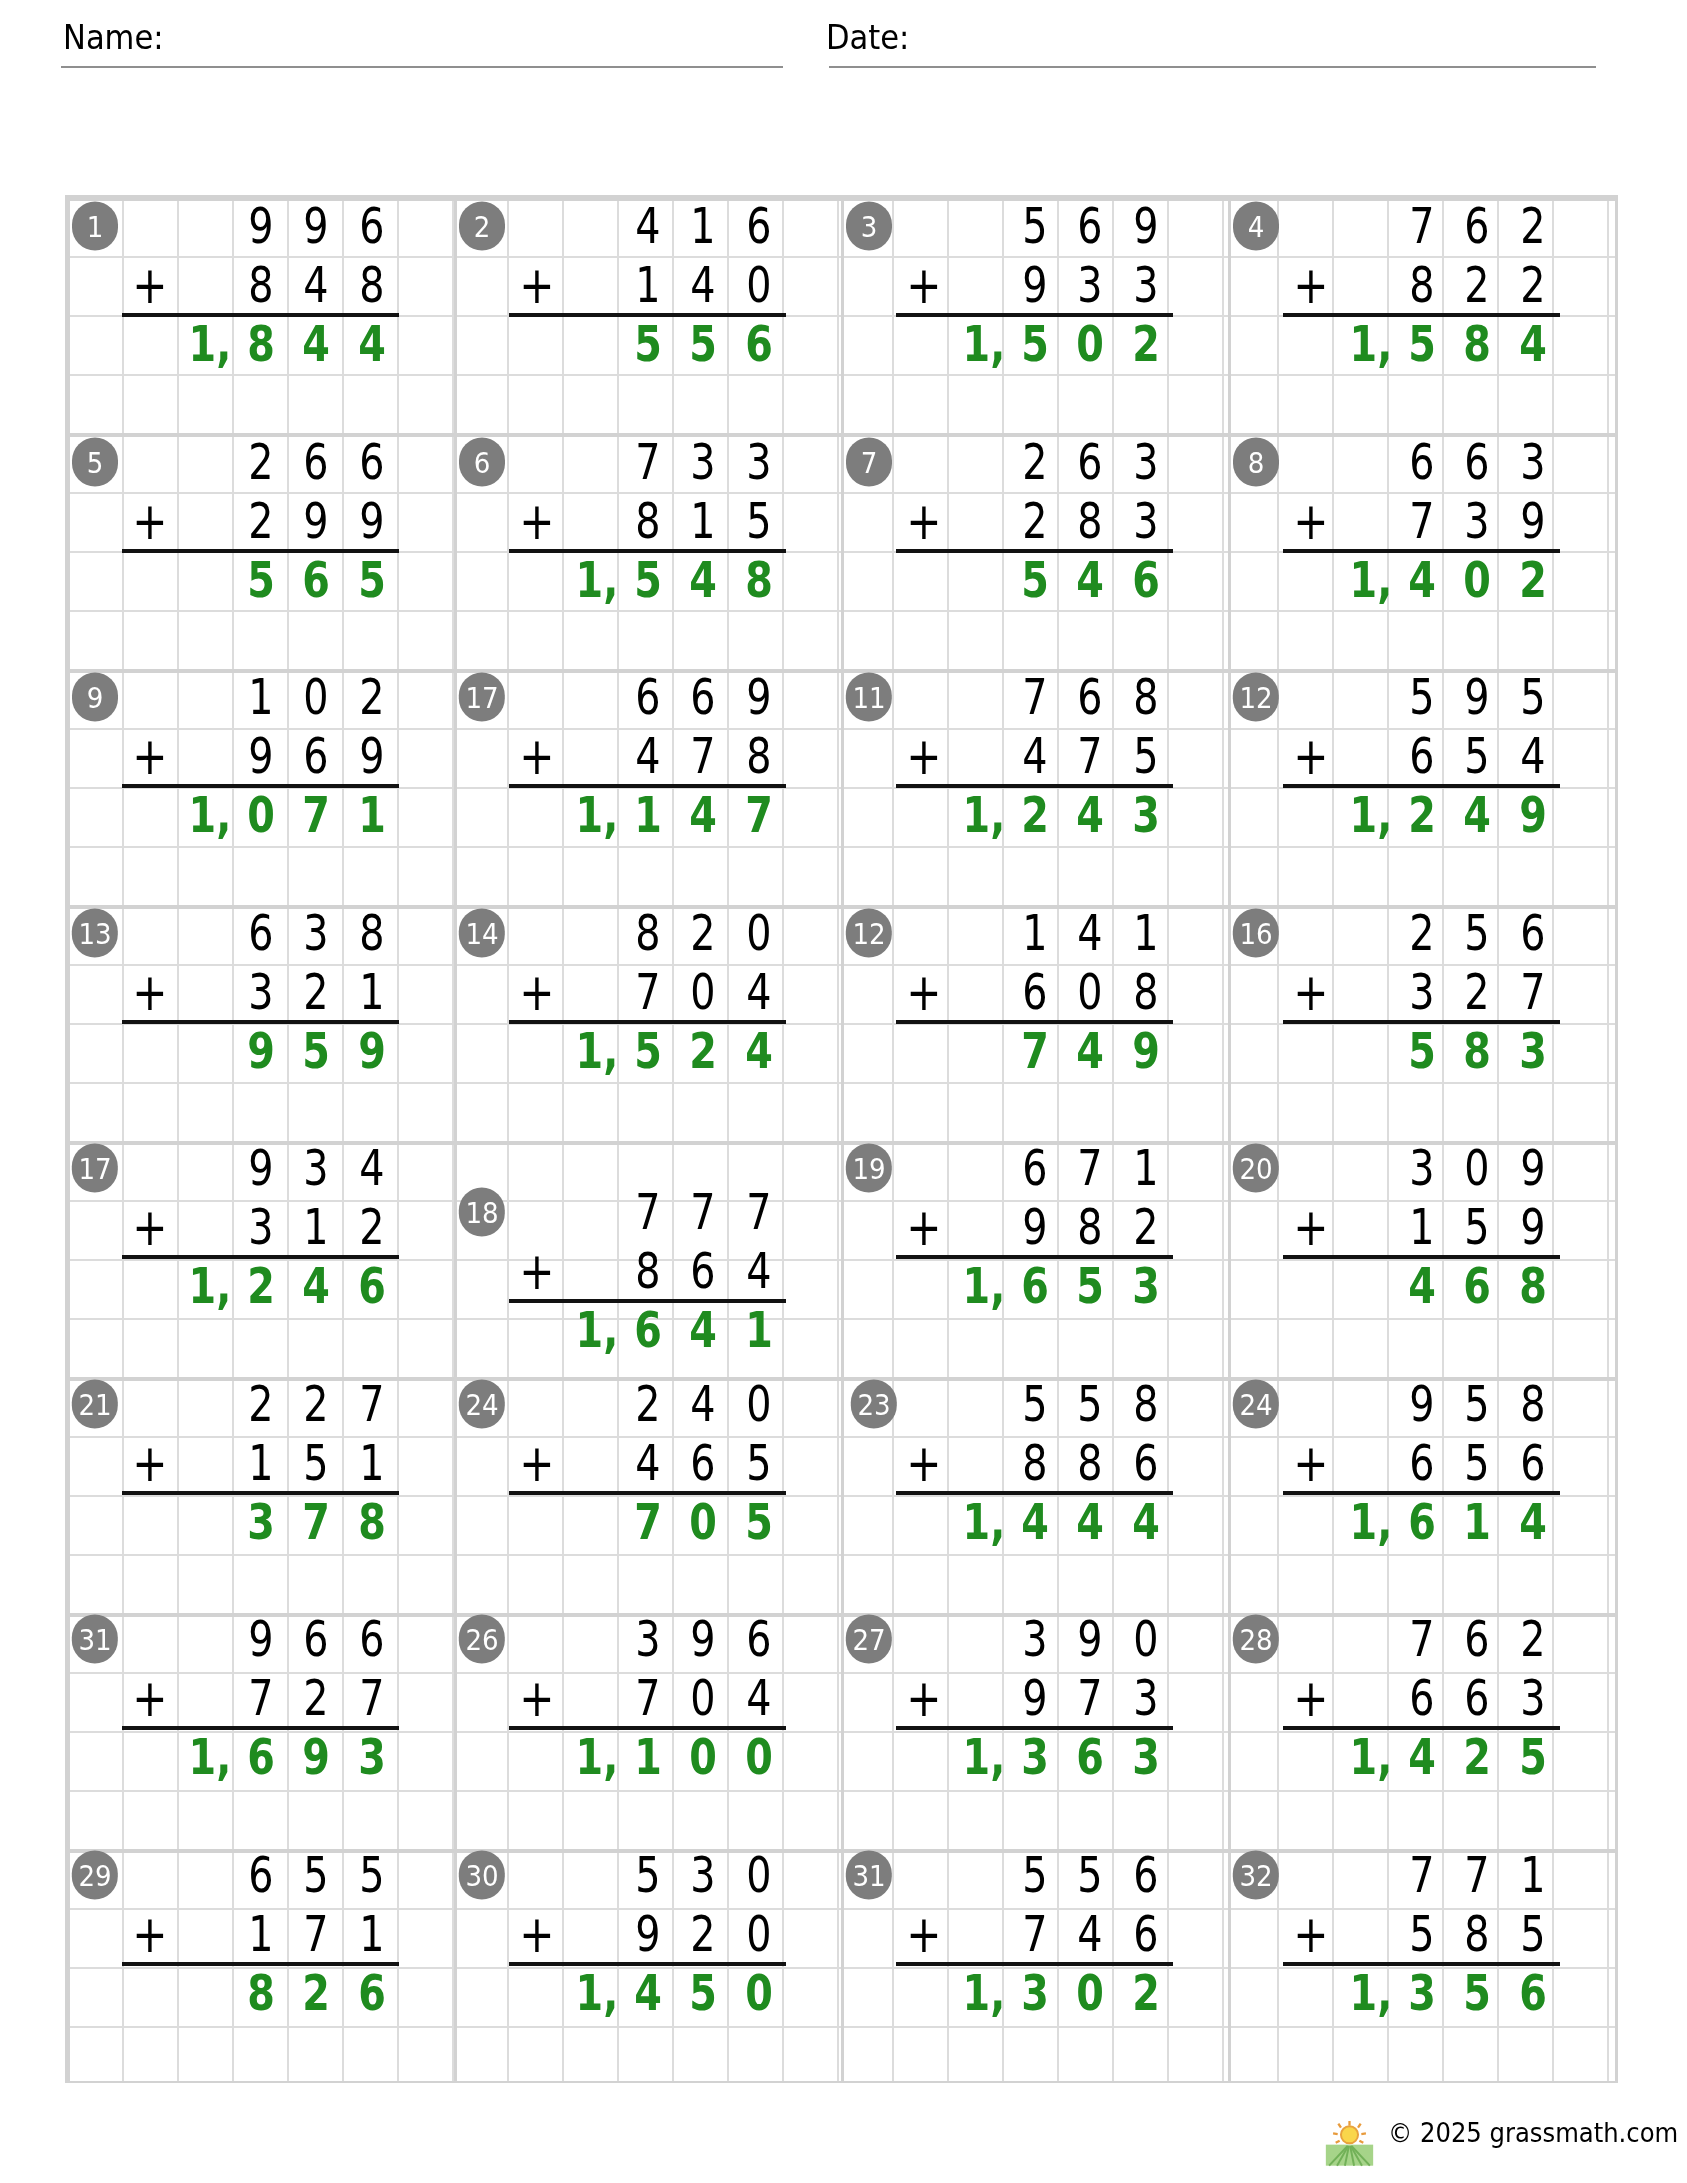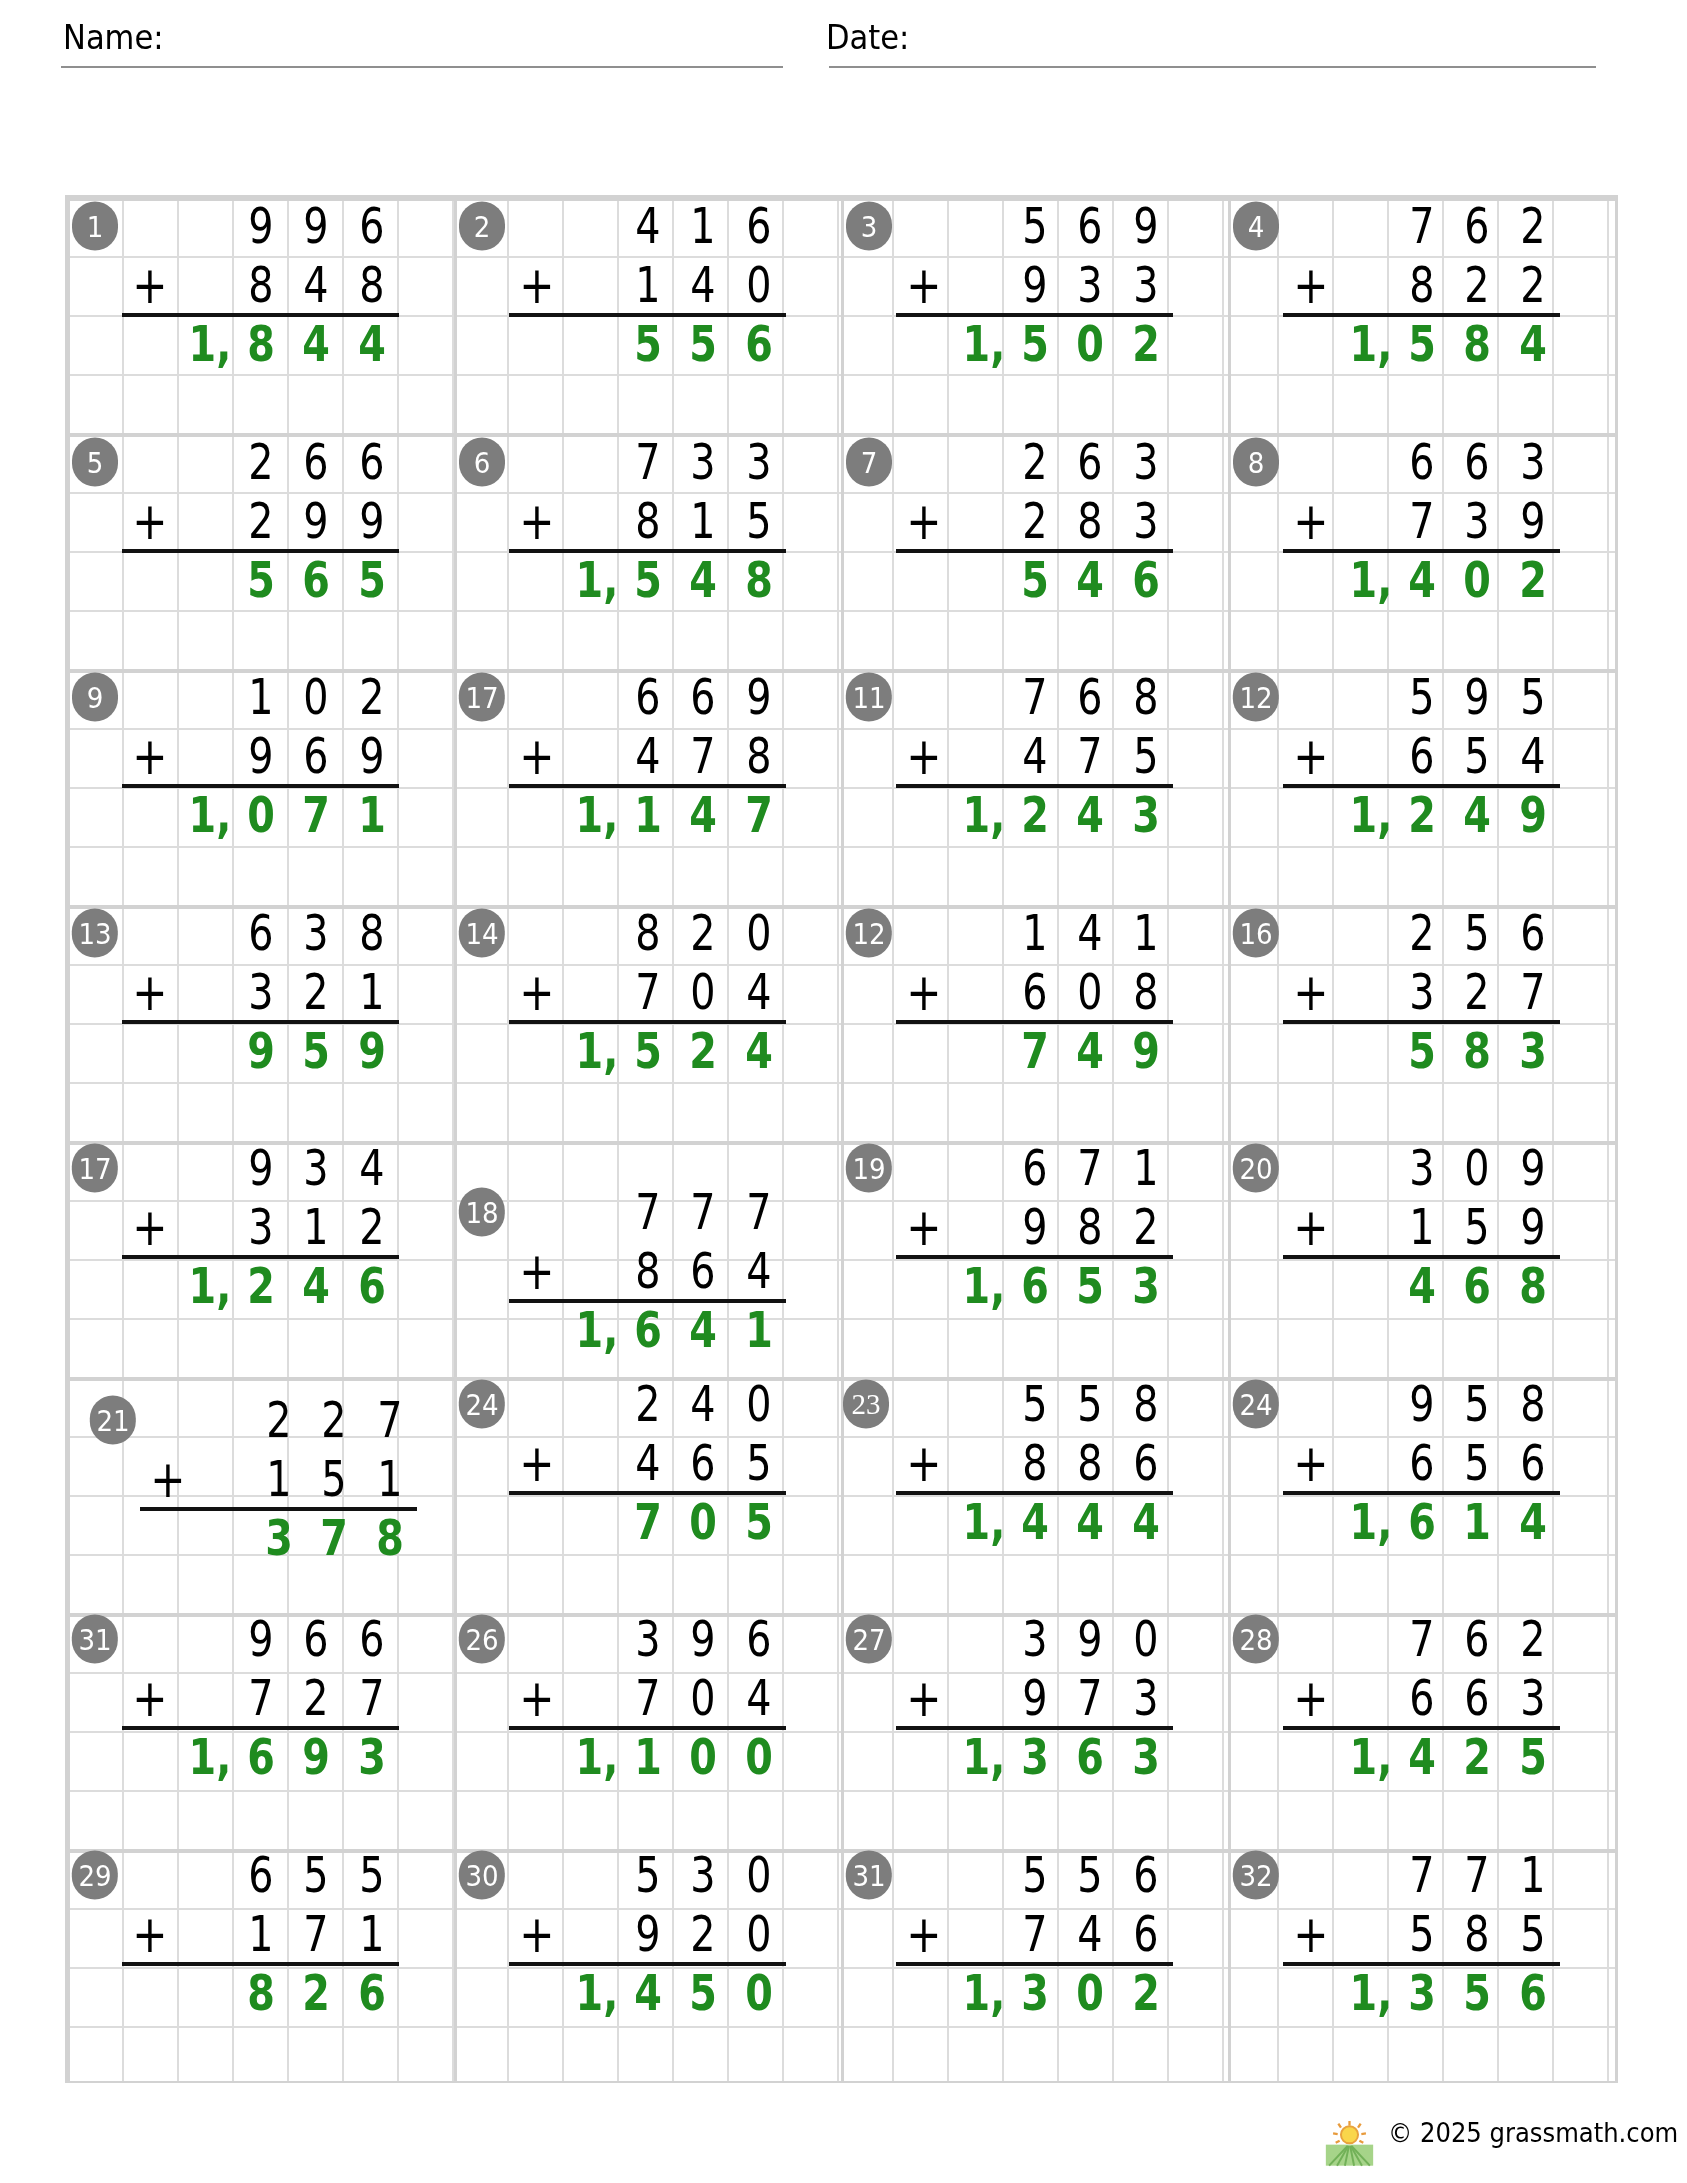--- a/index.html
+++ b/index.html
@@ -341,21 +341,21 @@
         <span class="cell digit" style="left: 221px; top: 0px;">0</span>
         <span class="cell digit" style="left: 221px; top: 59px;">5</span>
         <span class="cell digit" style="left: 277px; top: 0px;">9</span>
         <span class="cell digit" style="left: 277px; top: 59px;">9</span>
         <span class="cell plus" style="left: 55px; top: 59px;">+</span>
         <div class="sumline" style="left: 55px; top: 116px; width: 277px;"></div>
         <span class="cell ans" style="left: 166px; top: 118px;">4</span>
         <span class="cell ans" style="left: 221px; top: 118px;">6</span>
         <span class="cell ans" style="left: 277px; top: 118px;">8</span>
       </div>
-      <div class="problem" style="left: 18px; top: 1178px; margin-top: 16px;">
+      <div class="problem" style="left: 0px; top: 1178px;">
         <div class="badge" style="left: 28px; top: 29px;">21</div>
         <span class="cell digit" style="left: 166px; top: 0px;">2</span>
         <span class="cell digit" style="left: 166px; top: 59px;">1</span>
         <span class="cell digit" style="left: 221px; top: 0px;">2</span>
         <span class="cell digit" style="left: 221px; top: 59px;">5</span>
         <span class="cell digit" style="left: 277px; top: 0px;">7</span>
         <span class="cell digit" style="left: 277px; top: 59px;">1</span>
         <span class="cell plus" style="left: 55px; top: 59px;">+</span>
         <div class="sumline" style="left: 55px; top: 116px; width: 277px;"></div>
         <span class="cell ans" style="left: 166px; top: 118px;">3</span>
@@ -370,21 +370,21 @@
         <span class="cell digit" style="left: 221px; top: 59px;">6</span>
         <span class="cell digit" style="left: 277px; top: 0px;">0</span>
         <span class="cell digit" style="left: 277px; top: 59px;">5</span>
         <span class="cell plus" style="left: 55px; top: 59px;">+</span>
         <div class="sumline" style="left: 55px; top: 116px; width: 277px;"></div>
         <span class="cell ans" style="left: 166px; top: 118px;">7</span>
         <span class="cell ans" style="left: 221px; top: 118px;">0</span>
         <span class="cell ans" style="left: 277px; top: 118px;">5</span>
       </div>
       <div class="problem" style="left: 774px; top: 1178px;">
-        <div class="badge" style="left: 25px; top: 29px; font-family: Liberation Serif, serif;">23</div>
+        <div class="badge" style="left: 33px; top: 29px;">23</div>
         <span class="cell digit" style="left: 166px; top: 0px;">5</span>
         <span class="cell digit" style="left: 166px; top: 59px;">8</span>
         <span class="cell digit" style="left: 221px; top: 0px;">5</span>
         <span class="cell digit" style="left: 221px; top: 59px;">8</span>
         <span class="cell digit" style="left: 277px; top: 0px;">8</span>
         <span class="cell digit" style="left: 277px; top: 59px;">6</span>
         <span class="cell plus" style="left: 55px; top: 59px;">+</span>
         <div class="sumline" style="left: 55px; top: 116px; width: 277px;"></div>
         <span class="cell ans thousands" style="left: 111px; top: 118px;">1,</span>
         <span class="cell ans" style="left: 166px; top: 118px;">4</span>

